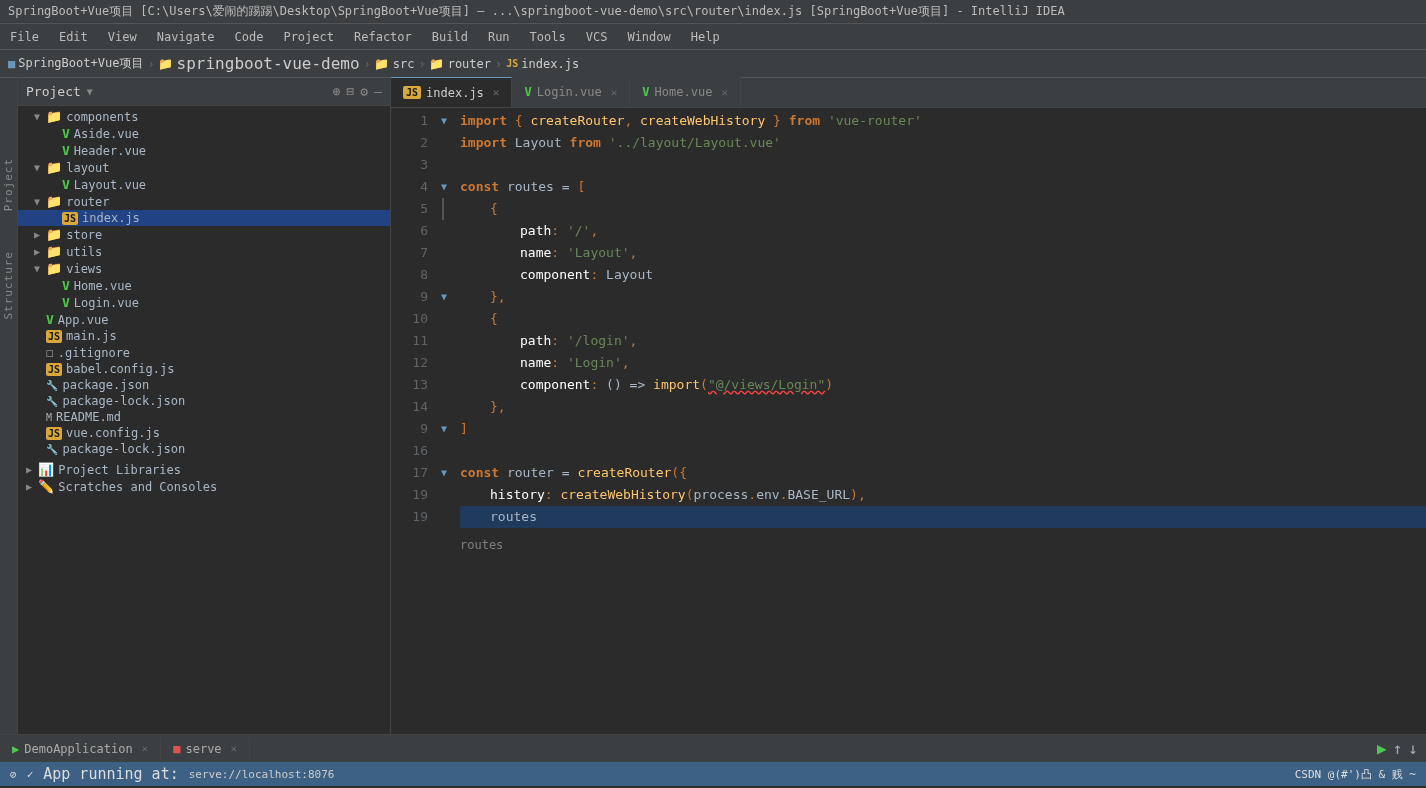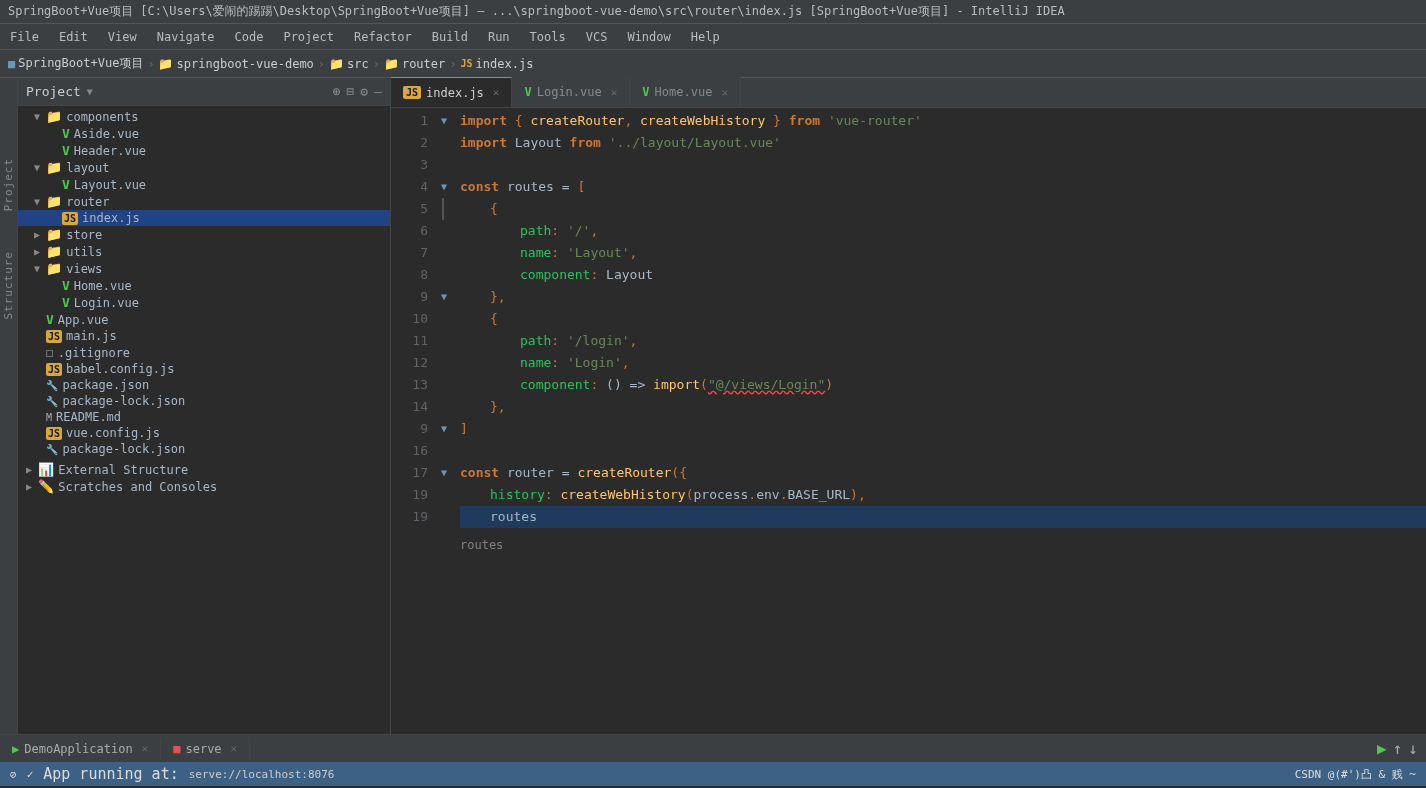--- a/index.html
+++ b/index.html
@@ -47,21 +47,21 @@
     .tab.active { background: #2b2b2b; color: #ccc; border-top: 1px solid #6897bb; }
     .tab .close-btn { color: #666; font-size: 11px; margin-left: 4px; }
     .tab-js-icon { color: #d8a83a; font-size: 11px; font-weight: bold; }
     .tab-vue-icon { color: #4ec94e; }
     .code-line { display: flex; align-items: flex-start; min-height: 22px; white-space: pre; }
 
     
     .kw { color: #cc7832; font-weight: bold; }
     .fn { color: #ffc66d; }
     .str { color: #6a8759; }
-    .prop { color: #22c55e; }
+    .prop { color: #ffffff; }
     .var { color: #a9b7c6; }
     .punct { color: #cc7832; }
     .underline { text-decoration: underline wavy #ff4444; }
 
     
     #bottom-panel { height: 28px; background: #3c3f41; border-top: 1px solid #444; display: flex; align-items: center; }
     .run-tab { display: flex; align-items: center; gap: 5px; padding: 4px 12px; font-size: 12px; color: #aaa; cursor: pointer; border-right: 1px solid #444; }
     .close-x { color: #666; font-size: 11px; margin-left: 4px; }
 
     
@@ -107,21 +107,21 @@
 </div>
 
 <div id="breadcrumb">
   <span class="bc-item">
     <span style="color:#6897bb;">■</span>
     <span style="color:#ccc; font-size:12px;">SpringBoot+Vue项目</span>
   </span>
   <span class="bc-sep">›</span>
   <span class="bc-item">
     <span style="color:#6897bb;">📁</span>
-    <span style="color:#ccc; font-size:12px;">springboot-vue-demo</span>
+    <span style="color:#ccc; font-size:16px;">springboot-vue-demo</span>
   </span>
   <span class="bc-sep">›</span>
   <span class="bc-item">
     <span style="color:#6897bb;">📁</span>
     <span style="color:#ccc; font-size:12px;">src</span>
   </span>
   <span class="bc-sep">›</span>
   <span class="bc-item">
     <span style="color:#6897bb;">📁</span>
     <span style="color:#ccc; font-size:12px;">router</span>
@@ -293,21 +293,21 @@
         <span class="indent" style="width:16px;"></span>
         <span class="arrow" style="width:12px;"></span>
         <span class="item-icon" style="color:#a9b7c6; margin-right:4px; font-size:10px;">🔧</span>
         <span class="tree-label">package-lock.json</span>
       </div>
 
       <div class="tree-item" style="margin-top:4px;">
         <span class="indent" style="width:8px;"></span>
         <span class="arrow folder-color">▶</span>
         <span class="item-icon" style="color:#6897bb; margin-right:4px;">📊</span>
-        <span class="tree-label">External Structure</span>
+        <span class="tree-label">Project Libraries</span>
       </div>
 
       <div class="tree-item">
         <span class="indent" style="width:8px;"></span>
         <span class="arrow folder-color">▶</span>
         <span class="item-icon" style="color:#6897bb; margin-right:4px;">✏️</span>
         <span class="tree-label">Scratches and Consoles</span>
       </div>
     </div>
   </div>

